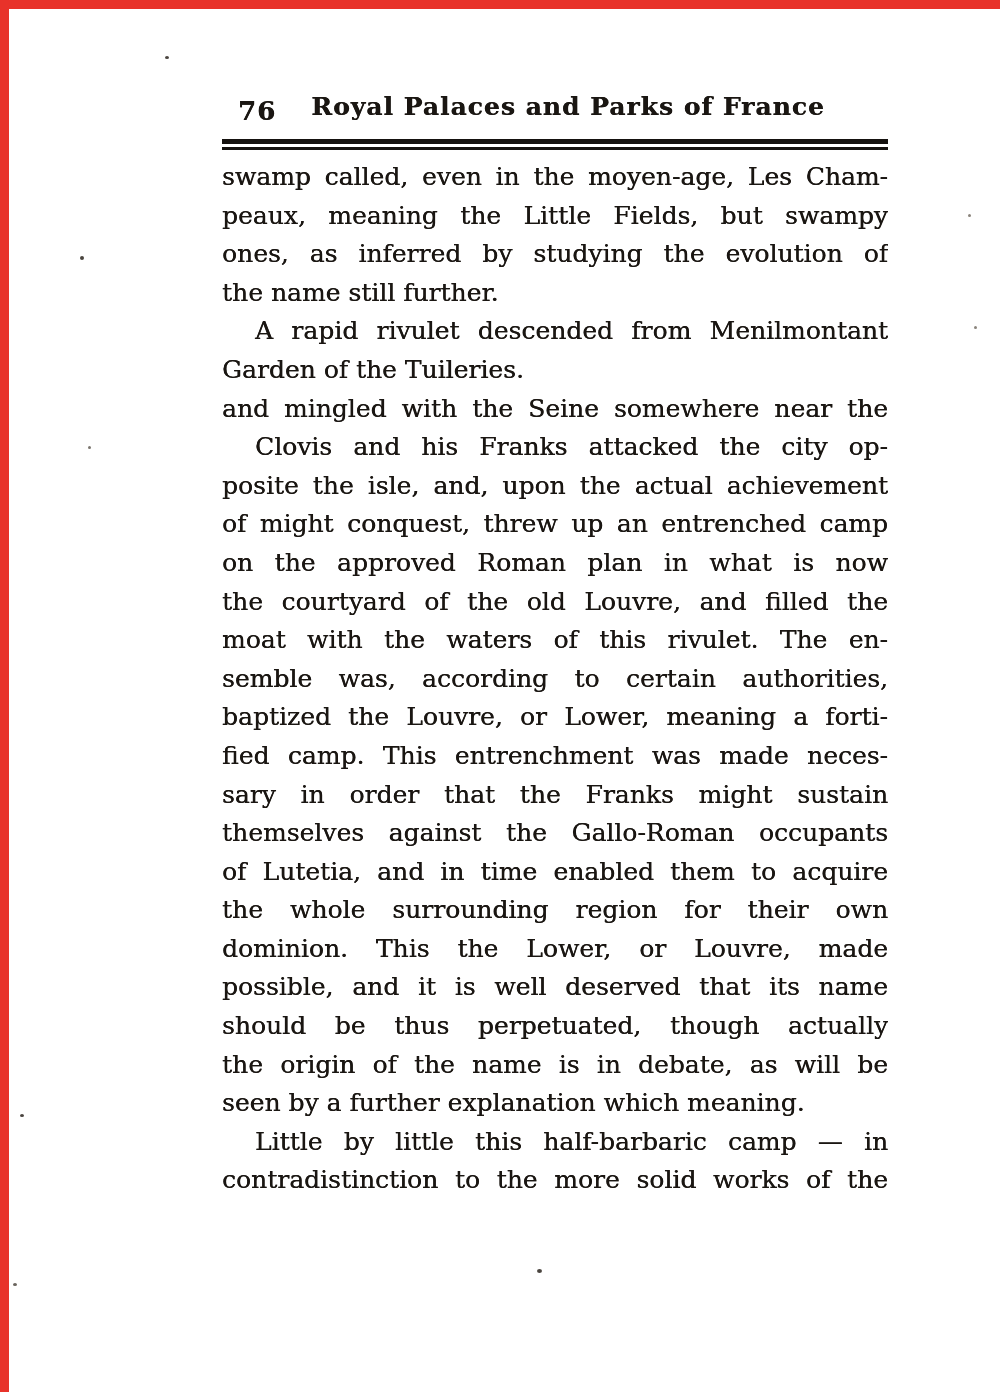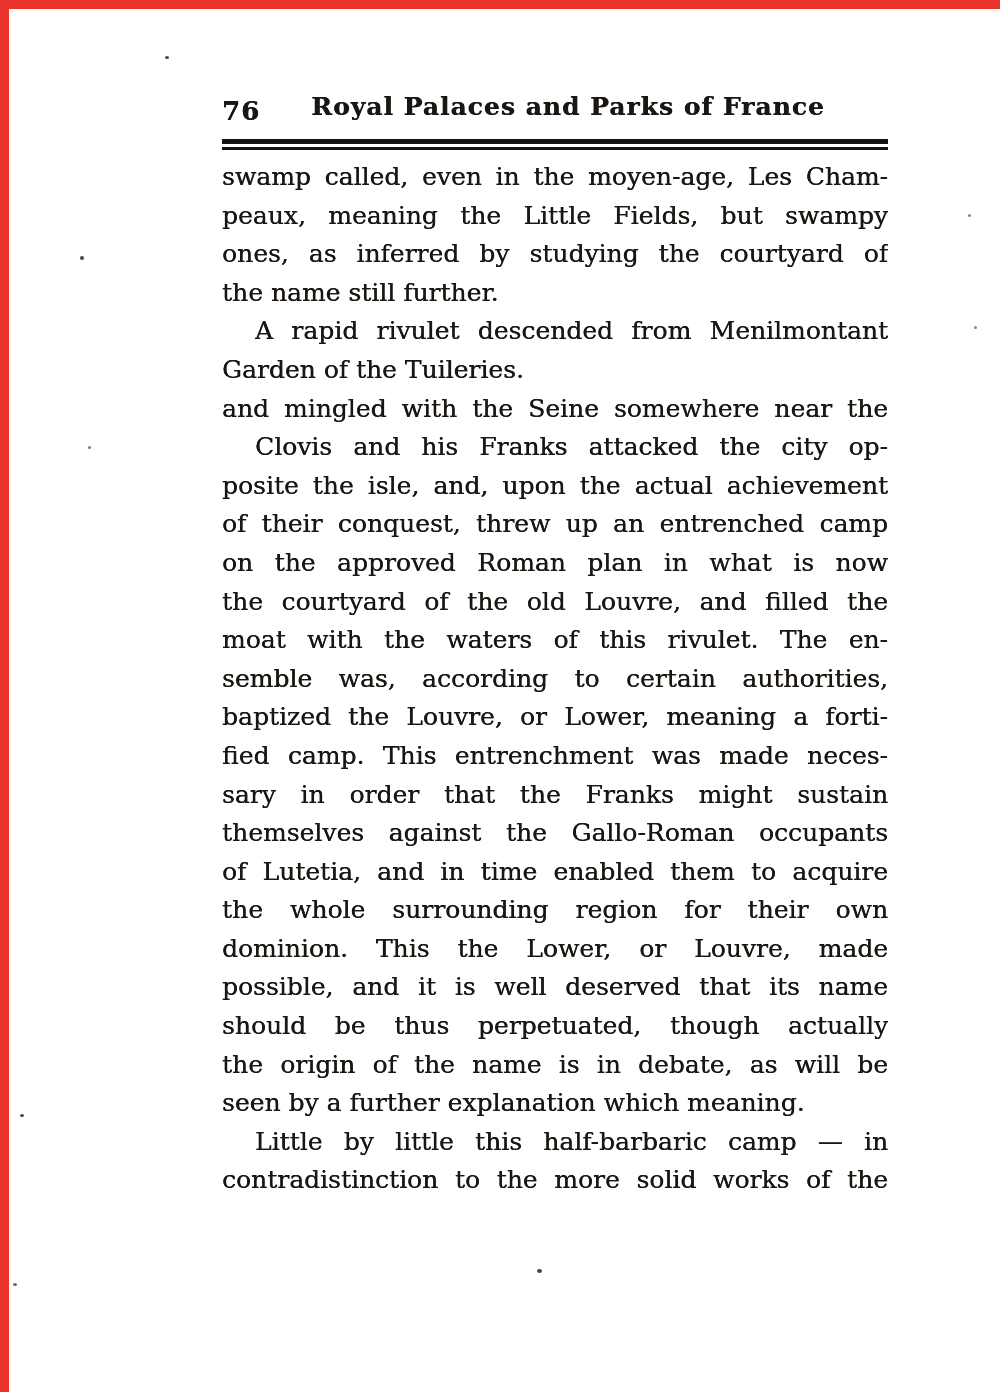--- a/index.html
+++ b/index.html
@@ -13,21 +13,21 @@
     color: #1a1612;
   }
   
   .edge-left  { position: absolute; left: 0; top: 0; width: 9px;  height: 1392px; background: #e8322a; }
   .edge-top   { position: absolute; left: 0; top: 0; width: 1000px; height: 9px;  background: #e8322a; }
 
   .content { position: absolute; left: 222px; top: 92px; width: 666px; }
 
   .header { position: relative; height: 40px; font-weight: bold; }
   .pagenum {
-    position: absolute; left: 0; top: 4px;
+    position: absolute; left: 16px; top: 4px;
     font-size: 26px; letter-spacing: 1px;
     text-shadow: 0.3px 0 0 currentColor;
   }
   .htitle {
     display: block; text-align: center; padding-left: 26px;
     font-size: 25px; letter-spacing: 1px;
     text-shadow: 0.4px 0 0 currentColor;
   }
   .rule { margin-top: 7px; }
   .rule-thick { height: 5px; background: #15120f; }
@@ -65,28 +65,28 @@
       <span class="pagenum">76</span>
       <span class="htitle">Royal Palaces and Parks of France</span>
     </div>
     <div class="rule">
       <div class="rule-thick"></div>
       <div class="rule-thin"></div>
     </div>
     <div class="pbody">
         <div class="line"><span>swamp called, even in the moyen-age, Les Cham-</span></div>
         <div class="line"><span>peaux, meaning the Little Fields, but swampy</span></div>
-        <div class="line"><span>ones, as inferred by studying the courtyard of</span></div>
+        <div class="line"><span>ones, as inferred by studying the evolution of</span></div>
         <div class="line short"><span>the name still further.</span></div>
         <div class="line indent"><span>A rapid rivulet descended from Menilmontant</span></div>
         <div class="line short"><span>Garden of the Tuileries.</span></div>
         <div class="line"><span>and mingled with the Seine somewhere near the</span></div>
         <div class="line indent"><span>Clovis and his Franks attacked the city op-</span></div>
         <div class="line"><span>posite the isle, and, upon the actual achievement</span></div>
-        <div class="line"><span>of their conquest, threw up an entrenched camp</span></div>
+        <div class="line"><span>of might conquest, threw up an entrenched camp</span></div>
         <div class="line"><span>on the approved Roman plan in what is now</span></div>
         <div class="line"><span>the courtyard of the old Louvre, and filled the</span></div>
         <div class="line"><span>moat with the waters of this rivulet.  The en-</span></div>
         <div class="line"><span>semble was, according to certain authorities,</span></div>
         <div class="line"><span>baptized the Louvre, or Lower, meaning a forti-</span></div>
         <div class="line"><span>fied camp.  This entrenchment was made neces-</span></div>
         <div class="line"><span>sary in order that the Franks might sustain</span></div>
         <div class="line"><span>themselves against the Gallo-Roman occupants</span></div>
         <div class="line"><span>of Lutetia, and in time enabled them to acquire</span></div>
         <div class="line"><span>the whole surrounding region for their own</span></div>

